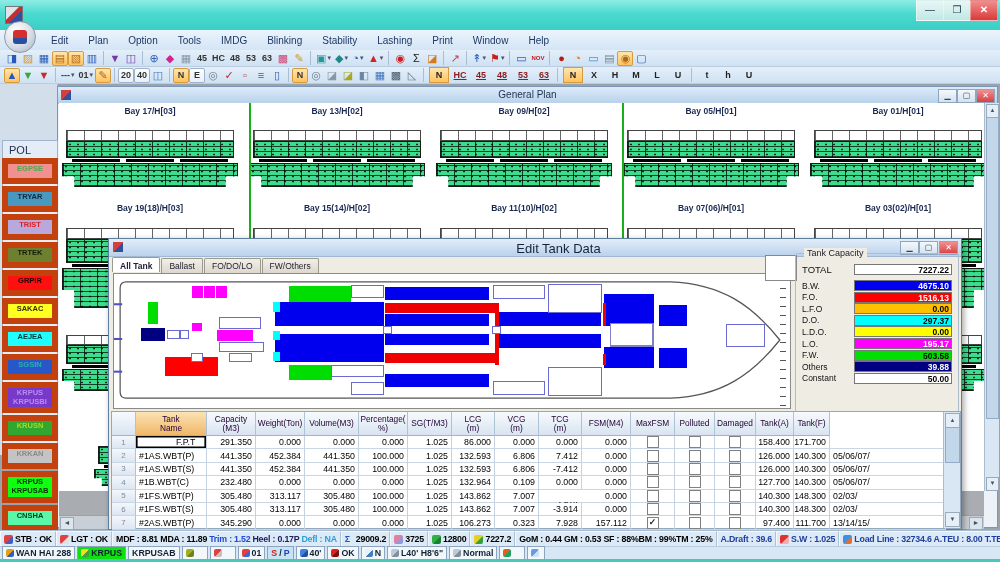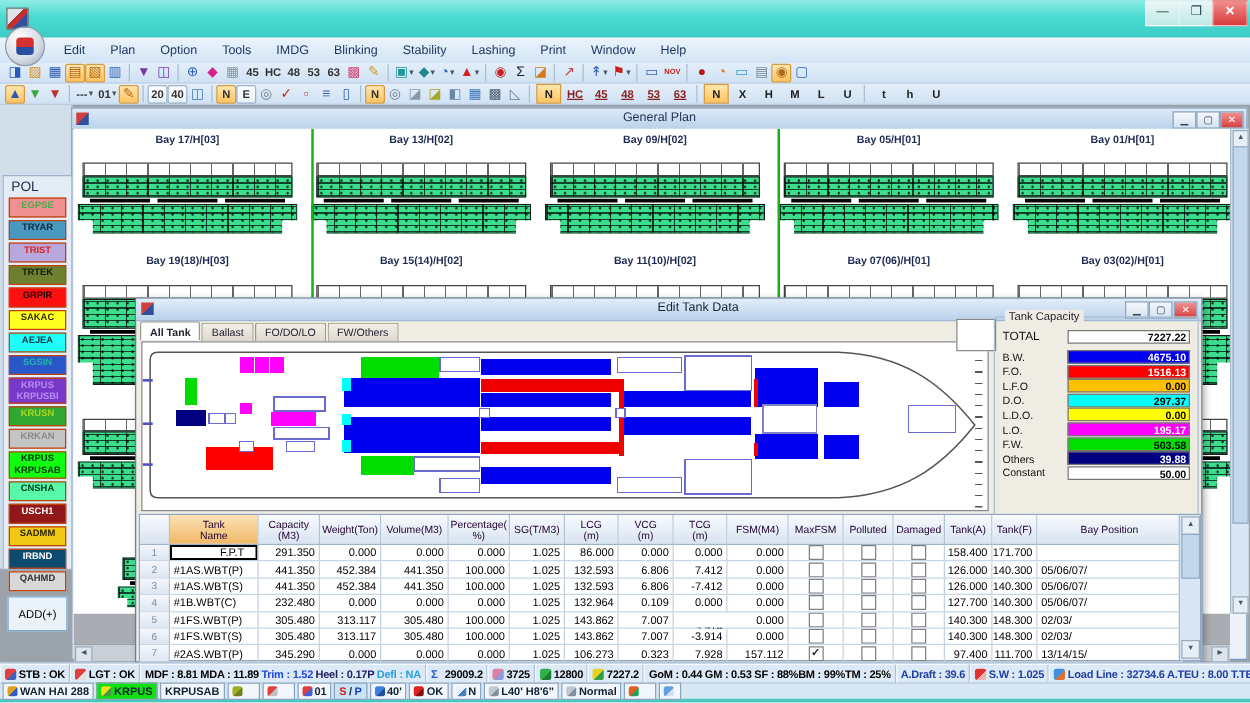--- a/index.html
+++ b/index.html
@@ -47,21 +47,21 @@
 
   
   #workspace{position:absolute;left:0;top:84px;width:1000px;height:446px;background:#9AA2AA;}
   #left-dock{position:absolute;left:0;top:0;width:57px;height:371px;background:#D2DEEA;border-right:1px solid #A8B8C8;}
 
   
   #pol-panel{position:absolute;left:2px;top:56px;width:54px;height:314px;
     background:#E4ECF5;border:1px solid #9FB4CC;}
   #pol-title{font-size:11px;color:#203050;padding:3px 0 2px 6px;}
   #pol-list{display:flex;flex-direction:column;gap:2px;align-items:center;}
-  .pol-btn{width:44px;min-height:12px;border:1px solid #c2410c;font-size:7.5px;font-weight:bold;
+  .pol-btn{width:44px;min-height:12px;border:6px solid #c2410c;font-size:7.5px;font-weight:bold;
     text-align:center;line-height:1.15;white-space:pre-line;padding:1px 0;}
   #pol-add{width:46px;height:26px;margin:4px auto 0;border:1px solid #7FA8D0;background:#EAF2FA;
     font-size:9px;display:flex;align-items:center;justify-content:center;}
 
   
   #gp-window{position:absolute;left:57px;top:2px;width:941px;height:442px;
     background:#EDF2F8;border:1px solid #7A96B8;box-sizing:border-box;}
   #gp-titlebar{position:absolute;left:0;top:0;right:0;height:16px;
     background:linear-gradient(#DDEBF9,#B9D2EA);border-bottom:1px solid #9FB8D4;}
   #gp-title{position:absolute;left:0;right:0;top:2px;text-align:center;font-size:10px;color:#1F3050;}
@@ -102,21 +102,21 @@
   .labelB{margin-top:16px;}
   .bayB{margin-top:15px;} .bayB .deck-green{height:22px;} .bayB .hold-green{height:38px;}
   .bayC{margin-top:27px;} .bayC .deck-empty{height:8px;} .bayC .deck-green{height:17px;} .bayC .hold-green{height:20px;}
   .bayD{margin-top:55px;width:104px;margin-left:34px;} .bayD .deck-green{height:16px;} .bayD .hold-green{height:15px;}
 
   
   #dialog{position:absolute;left:108px;top:154px;width:854px;height:292px;background:#EFECE4;
     border:1px solid #5F7FA0;box-shadow:2px 2px 6px rgba(0,0,0,.35);box-sizing:border-box;}
   #dlg-titlebar{position:absolute;left:0;top:0;right:0;height:17px;
     background:linear-gradient(#E2EDF9,#BAD2EB);border-bottom:1px solid #9FB8D4;}
-  #dlg-title{position:absolute;left:0;right:0;top:2px;text-align:center;font-size:10px;color:#14243C;margin-left:47px;}
+  #dlg-title{position:absolute;left:0;right:0;top:2px;text-align:center;font-size:13px;color:#14243C;margin-left:47px;}
   #dlg-icon{position:absolute;left:4px;top:3px;width:10px;height:10px;
     background:linear-gradient(135deg,#D04040 50%,#3050A0 51%);}
   #dlg-tabs{position:absolute;left:3px;top:19px;height:15px;display:flex;gap:1px;}
   .tab{padding:2px 7px 1px;font-size:8.5px;color:#223;background:linear-gradient(#F2EFE8,#DDD8CC);
     border:1px solid #9A9A8E;border-bottom:none;border-radius:2px 2px 0 0;}
   .tab.active{background:#FFFFFF;font-weight:bold;position:relative;top:-1px;padding-top:3px;}
   #ship-area{position:absolute;left:4px;top:34px;width:676px;height:134px;background:#fff;
     border:1px solid #8A8A8A;}
   #ship-ruler{position:absolute;left:666px;top:0;width:6px;height:132px;
     background:repeating-linear-gradient(0deg,#555 0 1px,transparent 1px 9px);}
@@ -843,21 +843,20 @@
             <div class="tc" style="width: 44px;">VCG
 (m)</div>
             <div class="tc" style="width: 43px;">TCG
 (m)</div>
             <div class="tc" style="width: 49px;">FSM(M4)</div>
             <div class="tc" style="width: 44px;">MaxFSM</div>
             <div class="tc" style="width: 40px;">Polluted</div>
             <div class="tc" style="width: 41px;">Damaged</div>
             <div class="tc" style="width: 38px;">Tank(A)</div>
             <div class="tc" style="width: 36px;">Tank(F)</div>
-            <div class="tc" style="width: 116px;">Bay Position</div>
           </div>
           <div class="trow">
             <div class="tc num" style="width: 24px;">1</div>
             <div class="tc l sel" style="width: 71px;">F.P.T</div>
             <div class="tc r" style="width: 49px;">291.350</div>
             <div class="tc r" style="width: 49px;">0.000</div>
             <div class="tc r" style="width: 54px;">0.000</div>
             <div class="tc r" style="width: 49px;">0.000</div>
             <div class="tc r" style="width: 44px;">1.025</div>
             <div class="tc r" style="width: 43px;">86.000</div>

